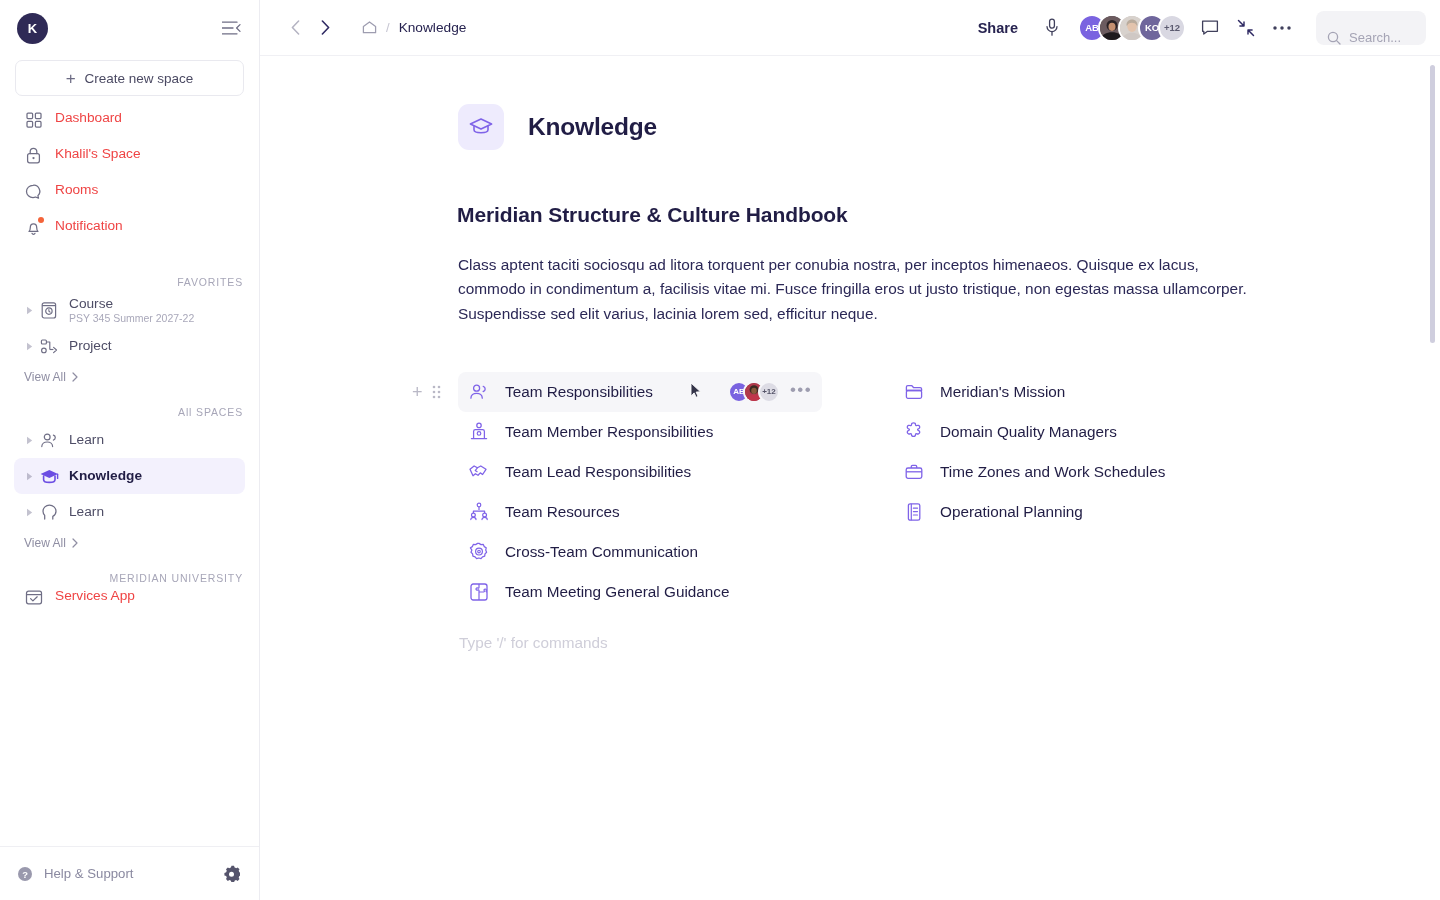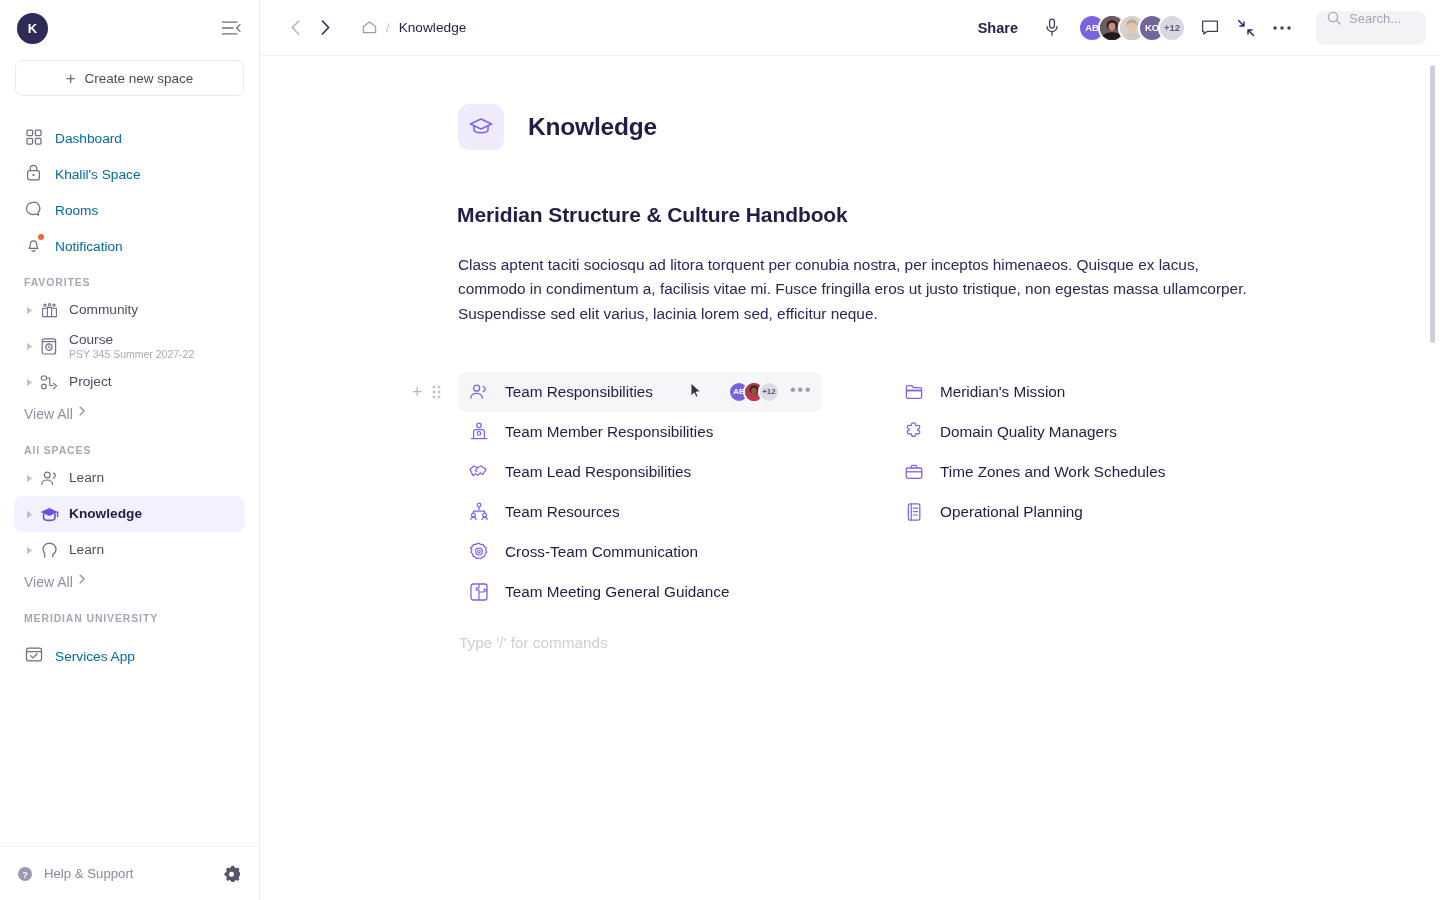--- a/index.html
+++ b/index.html
@@ -36,47 +36,47 @@
     margin: 4px 15px 0 15px; height: 36px;
     border: 1px solid #e9e9ef; border-radius: 7px;
     background: #fff; display: flex; align-items: center;
     justify-content: center; gap: 9px;
     font-size: 13.5px; color: #4b4a63; cursor: pointer;
   }
   .create-btn .plus { font-size: 17px; color: #6b6a83; line-height: 1; font-weight: 400; }
 
   .nav-list { margin-top: 14px; }
   .nav-item {
-    height: 36px; display: flex; align-items: flex-end; gap: 12px;
+    height: 36px; display: flex; align-items: flex-start; gap: 12px;
     padding: 0 16px; margin: 0 8px; border-radius: 7px;
-    font-size: 13.7px; color: #0369a1; cursor: pointer; position: relative;
+    font-size: 13.7px; color: #ef4444; cursor: pointer; position: relative;
   }
   .nav-item .ic { width: 19px; height: 19px; display: flex; align-items: center; justify-content: center; flex: 0 0 19px; }
 
   .sec-label {
     font-size: 10.5px; letter-spacing: .85px; color: #a7a6b8;
-    padding: 0 16px; margin: 22px 0 4px 8px; font-weight: 700;
+    padding: 0 16px; margin: 22px 0 4px 8px; font-weight: 400; text-align: right;
   }
   .tree-item {
     height: 36px; display: flex; align-items: center;
     padding: 0 10px 0 8px; margin: 0 14px 0 14px; border-radius: 8px;
     cursor: pointer; position: relative;
   }
   .tree-item.active { background: #f3f1fd; }
   .tw { width: 16px; flex: 0 0 16px; display: flex; align-items: center; justify-content: center; cursor: pointer; }
   .tw svg { display: block; }
   .tree-ic { width: 22px; flex: 0 0 22px; display: flex; align-items: center; justify-content: center; margin-right: 9px; }
   .tree-txt { display: flex; flex-direction: column; justify-content: center; line-height: 1.15; }
   .tree-title { font-size: 13.7px; color: #4e4d66; }
   .tree-item.active .tree-title { color: #211d45; font-weight: 700; }
   .tree-sub { font-size: 10.5px; color: #a9a8ba; margin-top: 1px; }
 
   .viewall {
-    font-size: 14px; color: #8f8ea3; padding-left: 24px;
-    margin-top: 6px; display: flex; align-items: flex-start; gap: 6px; cursor: pointer;
+    font-size: 12px; color: #8f8ea3; padding-left: 24px;
+    margin-top: 6px; display: flex; align-items: center; gap: 6px; cursor: pointer;
   }
 
   .sb-bottom {
     margin-top: auto; border-top: 1px solid #efeff3;
     height: 54px; display: flex; align-items: center;
     justify-content: space-between; padding: 0 19px 0 17px;
   }
   .help { display: flex; align-items: center; gap: 11px; font-size: 13.2px; color: #8a89a0; cursor: pointer; }
 
   
@@ -100,21 +100,21 @@
     width: 28px; height: 28px; border-radius: 50%;
     border: 2px solid #fff; margin-left: -8px;
     display: flex; align-items: center; justify-content: center;
     font-size: 9.5px; font-weight: 700; color: #fff; overflow: hidden;
   }
   .stack .av:first-child { margin-left: 0; }
   .av.more { background: #d9d8e2; color: #5c5b70; font-size: 9.5px; }
 
   .search-box {
     margin-left: 16px; width: 110px; height: 34px; border-radius: 8px;
-    background: #f3f3f6; display: flex; align-items: flex-start;
+    background: #f3f3f6; display: flex; align-items: flex-end;
     gap: 8px; padding: 0 11px; cursor: text;
   }
   .search-box span { font-size: 13px; color: #a5a4b5; }
 
   
   .doc { padding: 48px 0 0 0; position: relative; }
   .doc-inner { padding-left: 198px; max-width: 1100px; }
   .space-head { display: flex; align-items: center; gap: 24px; }
   .space-badge {
     width: 46px; height: 46px; border-radius: 11px; background: #eeebfd;
@@ -233,38 +233,20 @@
             <path d="M7 14.3a1.6 1.6 0 0 0 3 0" stroke="#6f6e85" stroke-width="1.25" stroke-linecap="round"></path>
           </svg>
           <span style="position:absolute;right:-1px;top:-1px;width:6px;height:6px;border-radius:50%;background:#f4643a;"></span>
         </span>
         <span>Notification</span>
       </div>
     </div>
 
     <div class="sec-label">FAVORITES</div>
 
-    <div class="tree-item">
-      <span class="tw">
-        <svg width="8" height="9" viewBox="0 0 8 9">
-            <path d="M1 0.8 6.2 4.5 1 8.2Z" fill="#c3c2cf"></path>
-          </svg>
-      </span>
-      <span class="tree-ic">
-        <svg width="19" height="17" viewBox="0 0 19 17" fill="none">
-          <circle cx="5" cy="3.2" r="1.1" stroke="#6f6e85" stroke-width="1.1"></circle>
-          <circle cx="9.5" cy="2.6" r="1.1" stroke="#6f6e85" stroke-width="1.1"></circle>
-          <circle cx="14" cy="3.2" r="1.1" stroke="#6f6e85" stroke-width="1.1"></circle>
-          <path d="M2.6 6.2h4.8v8.4H2.6zM7.4 5.4h4.2v9.2H7.4zM11.6 6.2h4.8v8.4h-4.8z" stroke="#6f6e85" stroke-width="1.1" stroke-linejoin="round"></path>
-        </svg>
-      </span>
-      <span class="tree-txt">
-        <span class="tree-title">Community</span>
-      </span>
-    </div>
 
     <div class="tree-item">
       <span class="tw">
         <svg width="8" height="9" viewBox="0 0 8 9">
             <path d="M1 0.8 6.2 4.5 1 8.2Z" fill="#c3c2cf"></path>
           </svg>
       </span>
       <span class="tree-ic">
         <svg width="18" height="19" viewBox="0 0 18 19" fill="none">
           <rect x="2.2" y="1.8" width="13.4" height="15.2" rx="2" stroke="#6f6e85" stroke-width="1.2"></rect>

